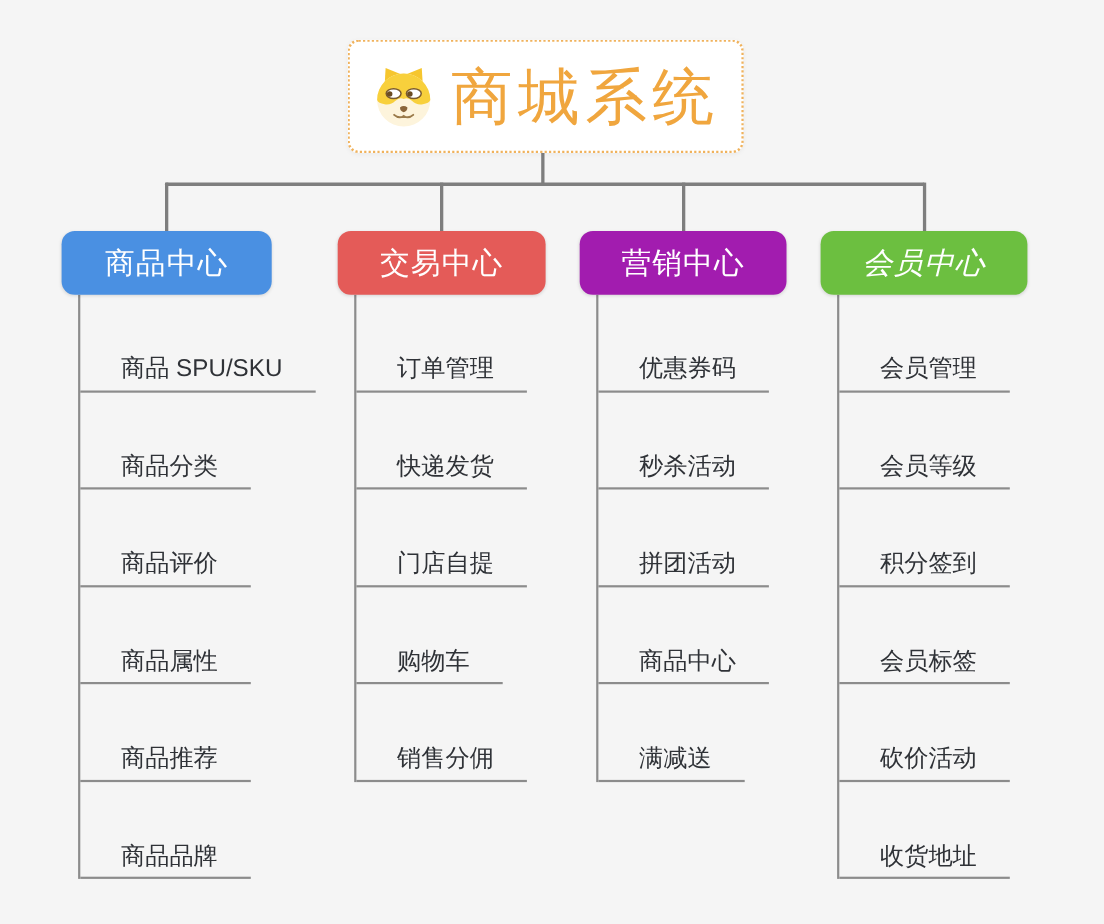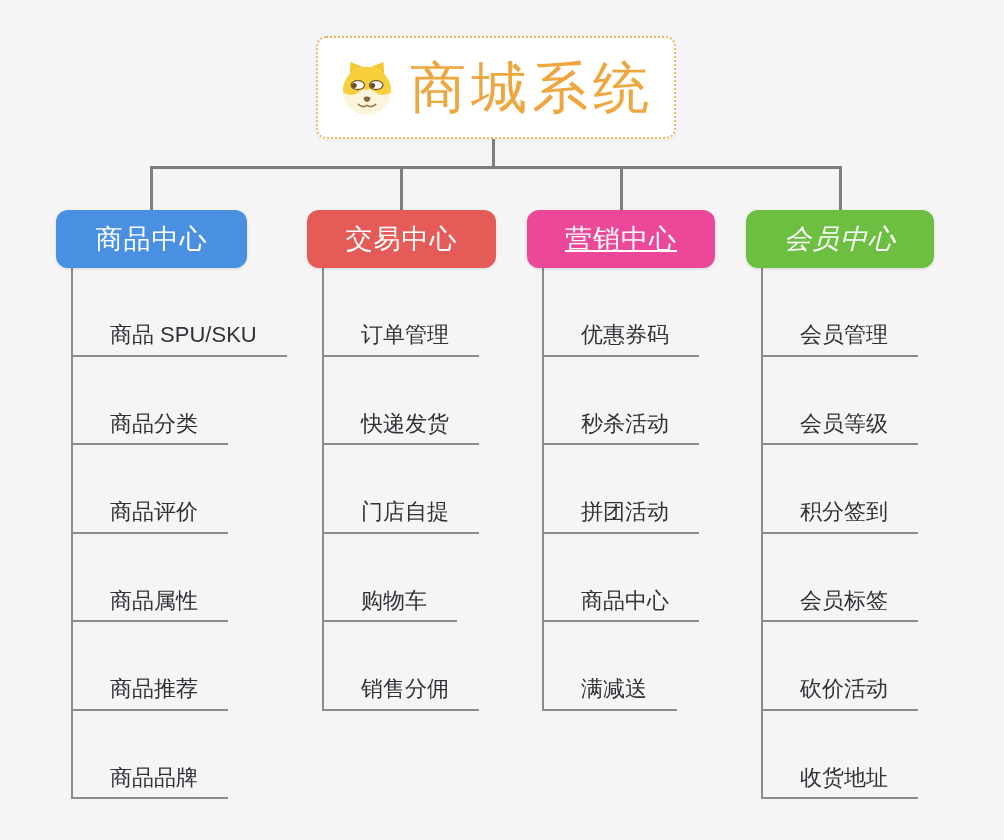--- a/index.html
+++ b/index.html
@@ -119,21 +119,21 @@
         <div class="branch-items">
           <div class="item">订单管理</div>
           <div class="item">快递发货</div>
           <div class="item">门店自提</div>
           <div class="item">购物车</div>
           <div class="item">销售分佣</div>
         </div>
       </div>
       <div class="branch b2">
         <div class="drop"></div>
-        <div class="branch-header" style="background: #ec4899; text-decoration: underline;">营销中心</div>
+        <div class="branch-header" style="background: #a21caf;">营销中心</div>
         <div class="branch-items">
           <div class="item">优惠券码</div>
           <div class="item">秒杀活动</div>
           <div class="item">拼团活动</div>
           <div class="item">商品中心</div>
           <div class="item">满减送</div>
         </div>
       </div>
       <div class="branch b3">
         <div class="drop"></div>

